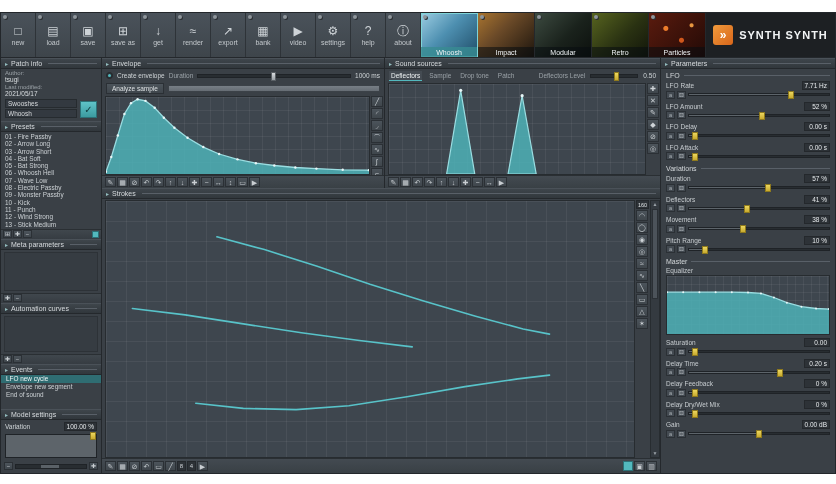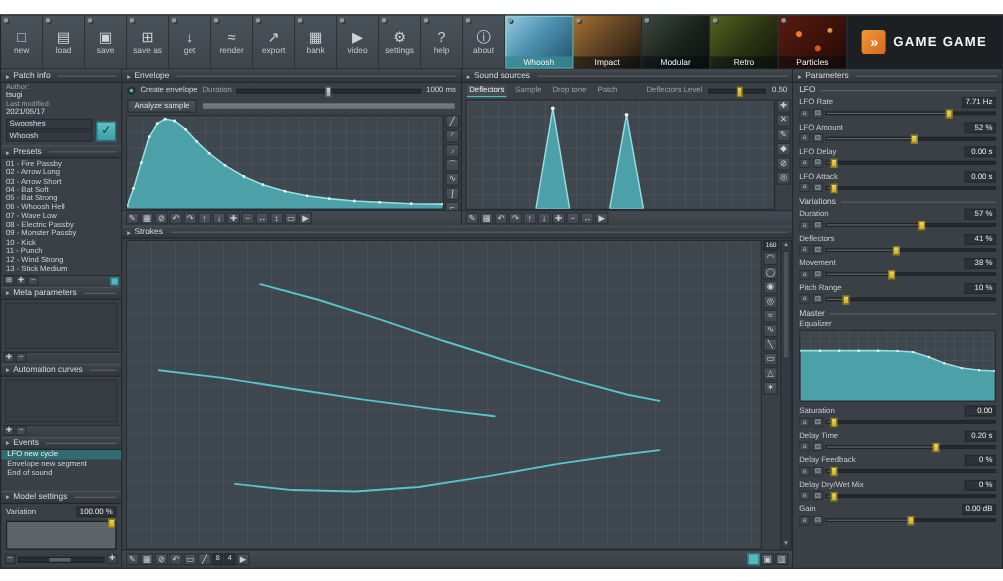--- a/index.html
+++ b/index.html
@@ -239,21 +239,21 @@
           <span class="mlabel">Retro</span>
         </div>
         <div class="model theme-particles">
           <span class="pin"></span>
           <span class="mlabel">Particles</span>
         </div>
     </div>
 
     <div id="logo">
       <span class="emblem">»</span>
-      <span class="brand">GAME GAME</span>
+      <span class="brand">SYNTH SYNTH</span>
     </div>
   </div>
 
   <div id="main">
 
     <div id="sidebar">
 
       <div class="side-sec" style="flex:0 0 58px;">
         <div class="sec-header">
           <span class="arrow">▸</span>

